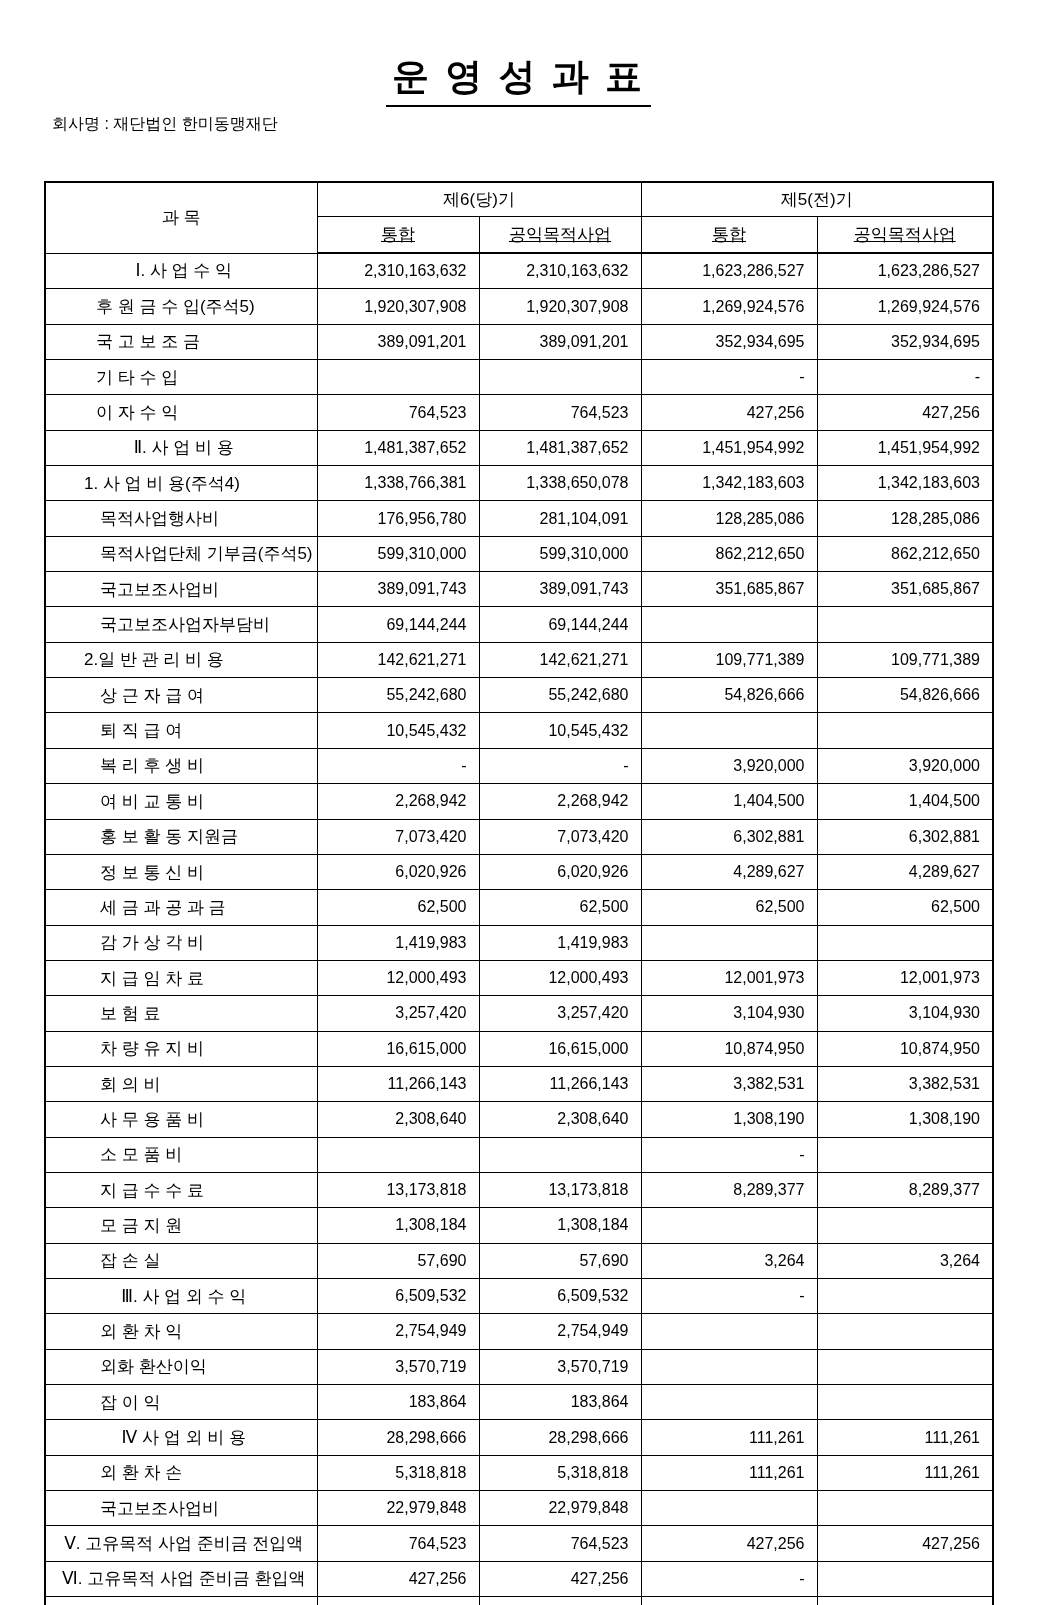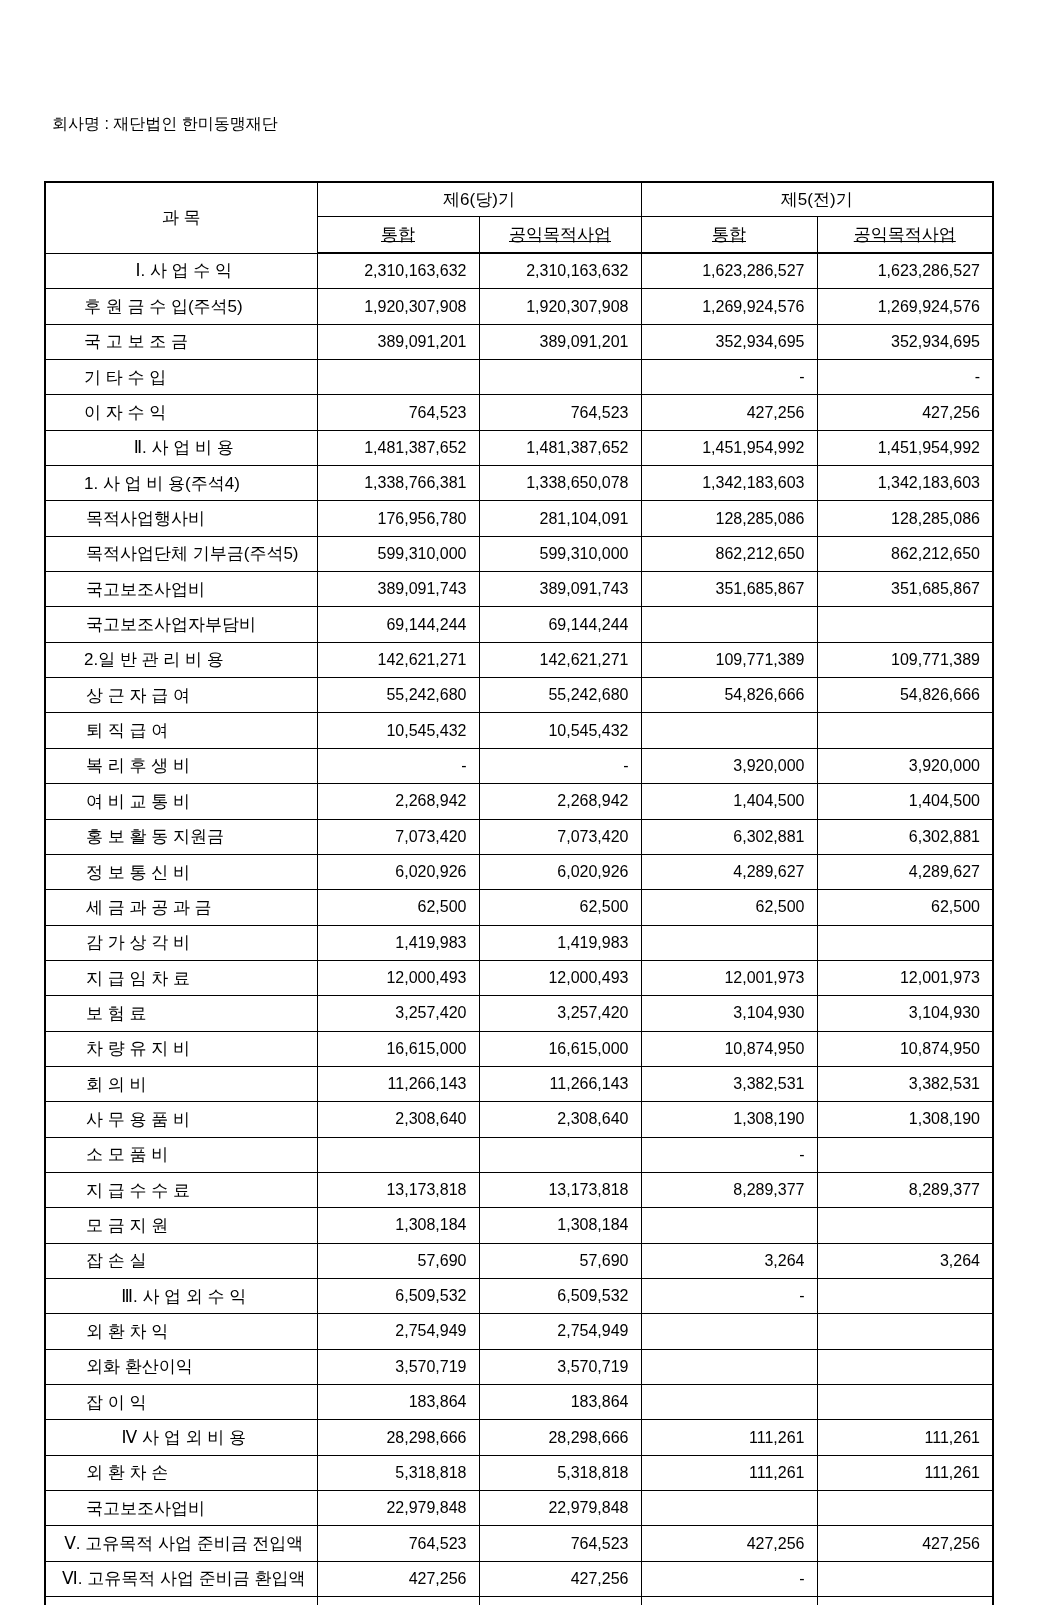--- a/index.html
+++ b/index.html
@@ -42,35 +42,36 @@
   tr.sub-row th{height:33px;border-bottom:2px solid #000;text-decoration:underline;}
   th.account{white-space:pre;border-right:2px solid #000;border-bottom:2px solid #000;}
   th.period-6{border-right:2px solid #000;margin-top:48px;}
   tbody td{height:32.35px;font-size:16px;}
   td.label{
     font-size:17px;text-align:left;
     border-right:2px solid #000;
   }
   td.ind0{padding-left:6px;text-align:center;}
   td.ind1{padding-left:38px;}
-  td.ind2{padding-left:38px;}
-  td.ind3{padding-left:40px;}
+  td.ind2{padding-left:50px;}
+  td.ind3{padding-left:54px;}
   td.num{text-align:right;padding-right:12px;position:relative;}
   td.col1{border-right:2px solid #000;}
   .footnote{
     position:absolute;top:1629px;left:46px;
     font-size:17px;
     margin-left:40px;
   }
 </style>
 </head>
 <body>
 
 <div class="page">
 
+  <h1 class="doc-title"><span>운 영 성 과 표</span></h1>
 
   <div class="company">회사명 : 재단법인 한미동맹재단</div>
 
   <table class="fin">
     <colgroup>
       <col style="width:272px">
       <col style="width:162px">
       <col style="width:162px">
       <col style="width:176px">
       <col style="width:176px">

